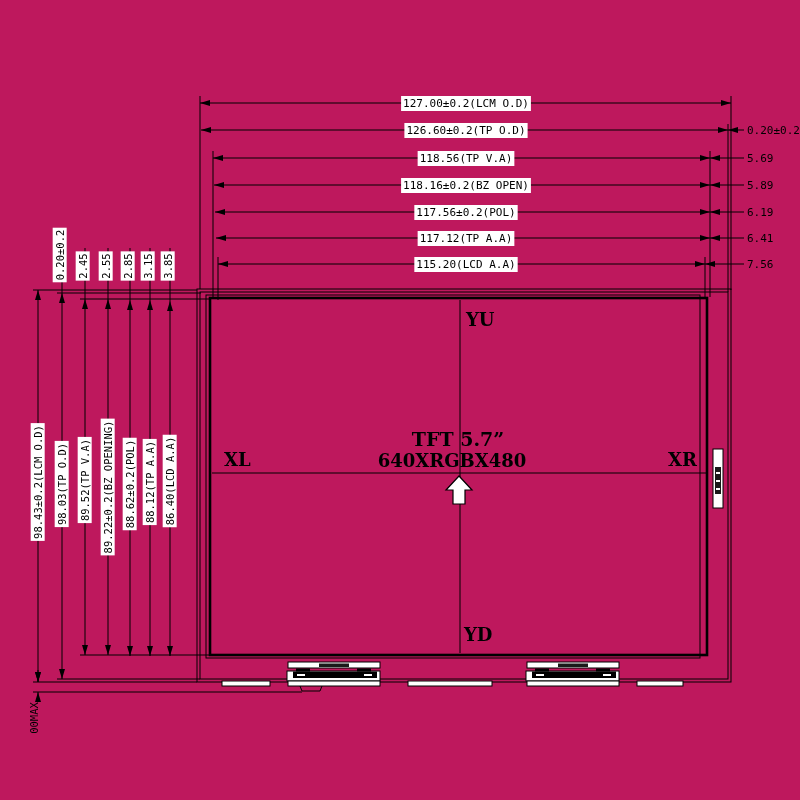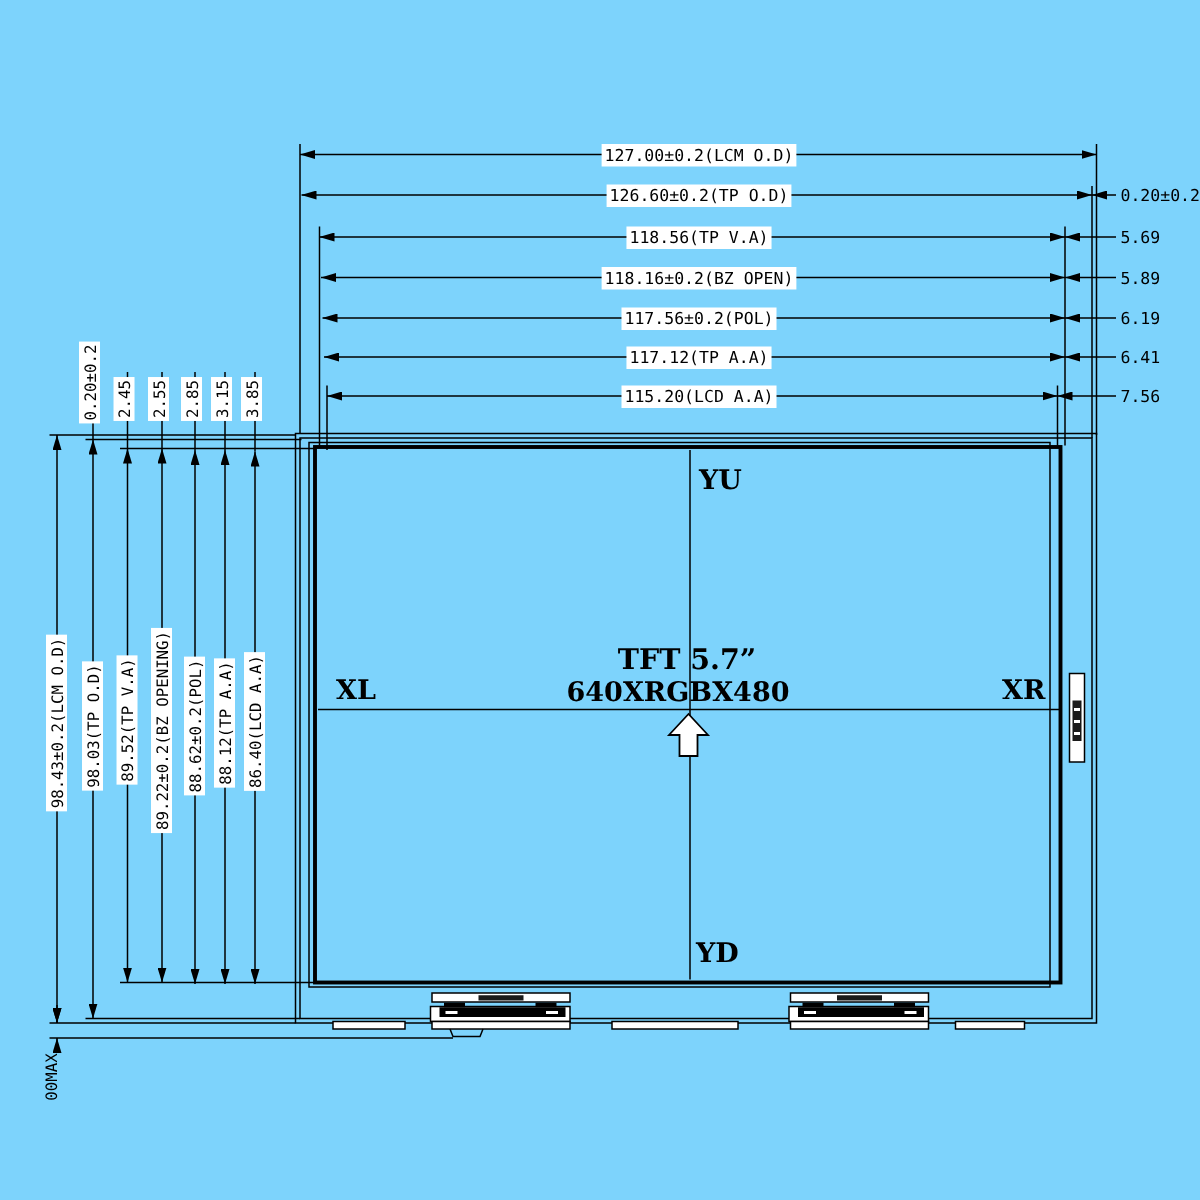--- a/index.html
+++ b/index.html
@@ -1,16 +1,16 @@
 <!DOCTYPE html>
 <html><head>
 <meta charset="utf-8">
 <style>
   html,body{margin:0;padding:0;background:#ffffff;}
-  .stage{position:relative;width:800px;height:800px;background:#7dd3fc;overflow:hidden;}
+  .stage{position:relative;width:800px;height:800px;background:#be185d;overflow:hidden;}
   svg{display:block;}
   .ln{stroke:#000;fill:none;stroke-width:1;}
   .ln2{stroke:#000;fill:none;stroke-width:2.6;}
   .fillb{fill:#000;stroke:none;}
   .filld{fill:#1a1a1a;stroke:none;}
   .fillw{fill:#fff;stroke:none;}
   .outl{fill:#fff;stroke:#000;stroke-width:1;}
   text{font-family:"DejaVu Sans Mono",monospace;font-size:11px;fill:#000;}
   text.sm{font-size:10.5px;}
   text.serif{font-family:"DejaVu Serif",serif;font-weight:700;font-size:18px;}

